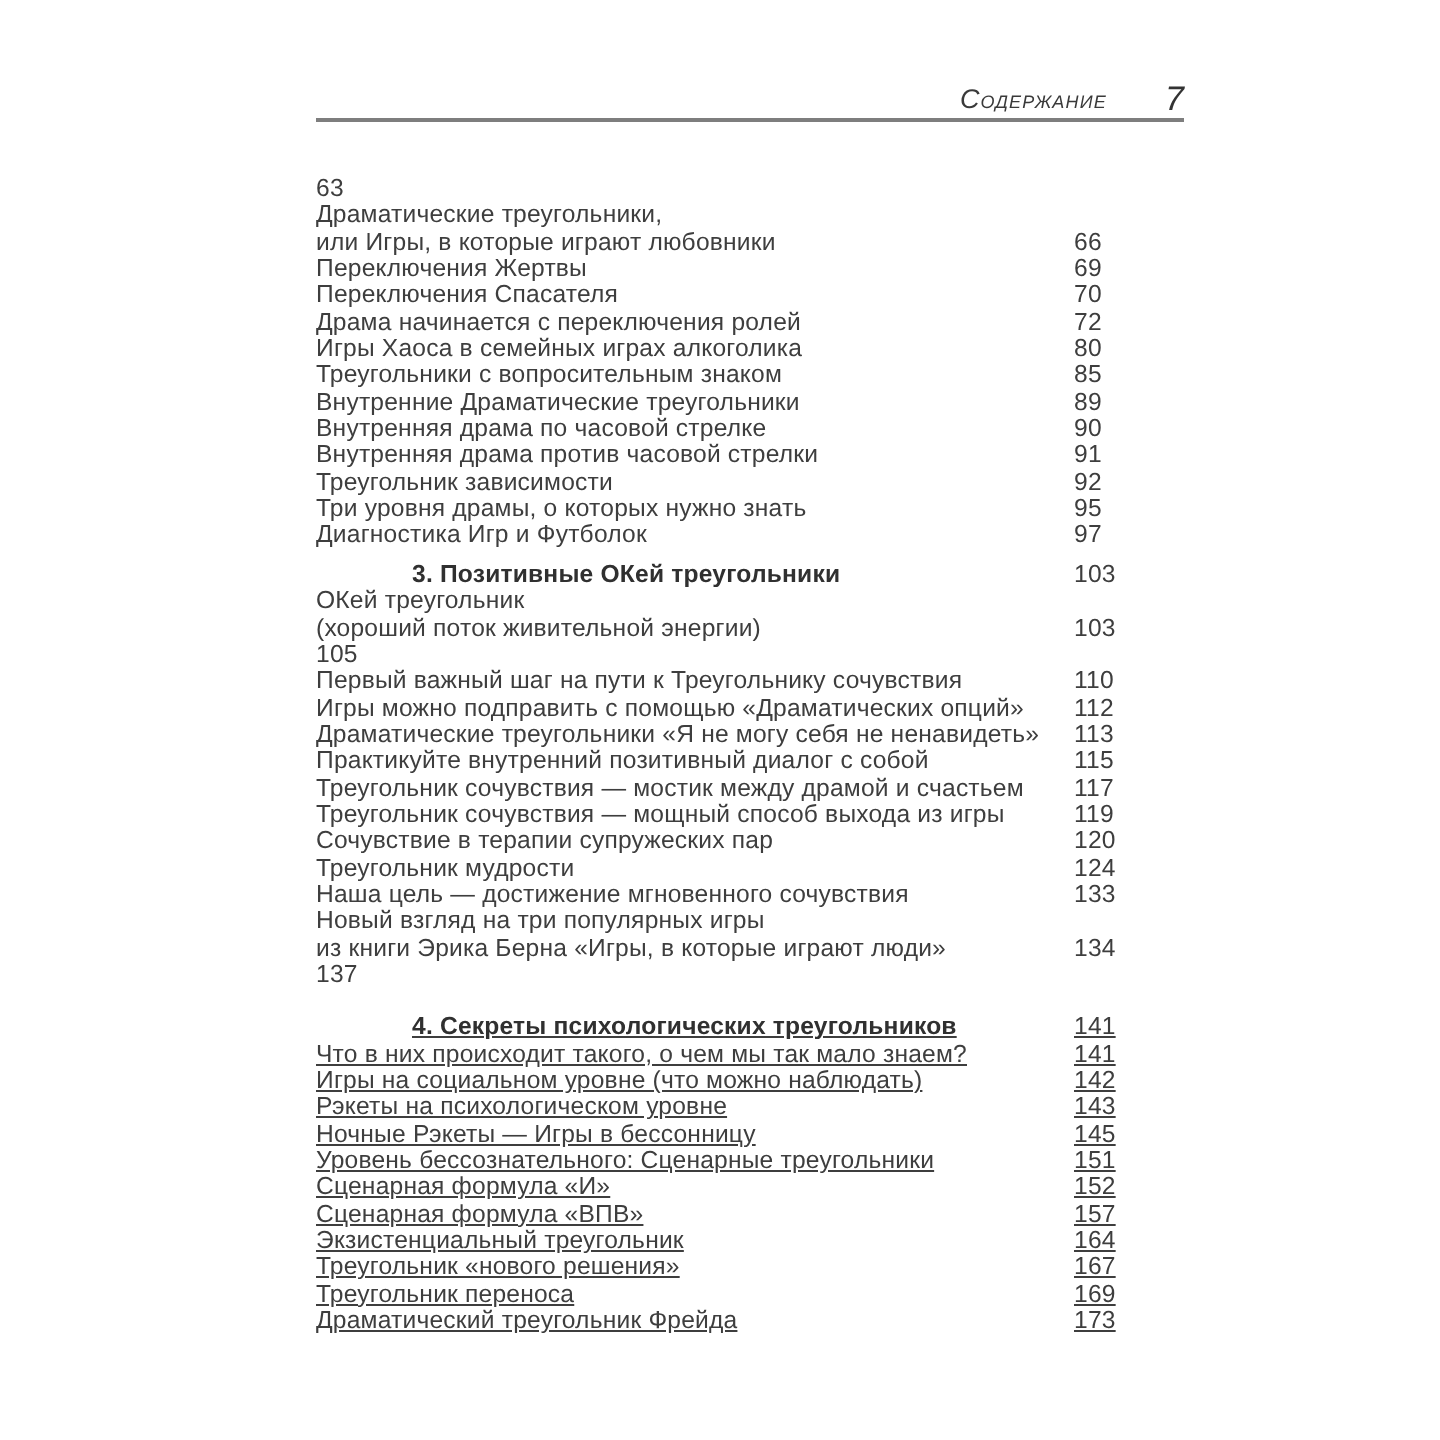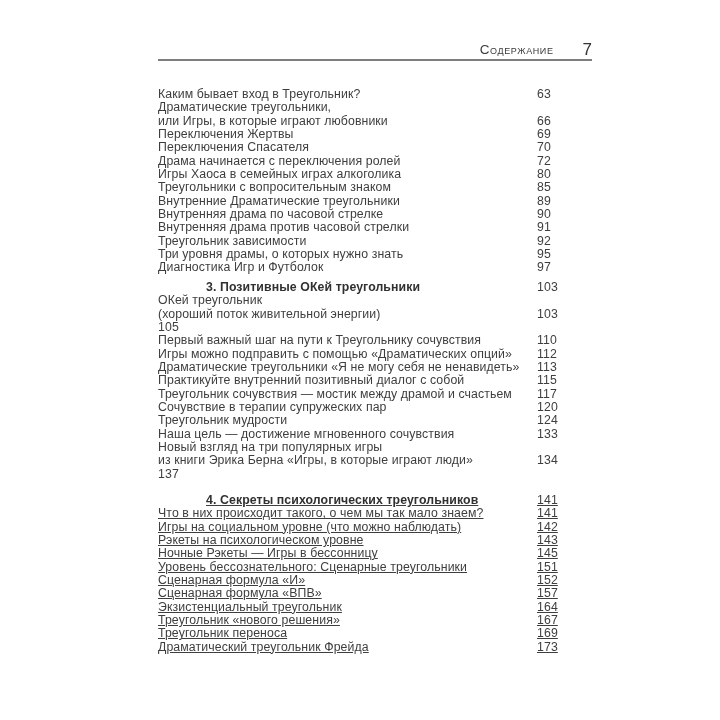--- a/index.html
+++ b/index.html
@@ -16,20 +16,21 @@
     position: absolute;
     left: 158px;
     top: 42px;
     width: 434px; 
   }
   .header-row {
     display: flex;
     justify-content: flex-end;
     align-items: center;
     line-height: 15px;
+    font-style: italic;
   }
   .running-title {
     font-variant: small-caps;
     font-size: 13.5px;
     letter-spacing: 0.6px;
     color: #3a3a3a;
     margin-right: 29px;
   }
   .folio {
     font-size: 17px;
@@ -65,21 +66,20 @@
     <div class="header-row">
       <span class="running-title">Содержание</span>
       <span class="folio">7</span>
     </div>
     <div class="rule"></div>
   </header>
 
   <main id="toc">
       <section class="toc-section">
         <div class="row">
-          <span class="t">Каким бывает вход в Треугольник?</span>
           <span class="p">63</span>
         </div>
         <div class="row">
           <span class="t">Драматические треугольники,</span>
           <span class="p"></span>
         </div>
         <div class="row">
           <span class="t">или Игры, в которые играют любовники</span>
           <span class="p">66</span>
         </div>
@@ -158,20 +158,24 @@
         </div>
         <div class="row">
           <span class="t">Практикуйте внутренний позитивный диалог с собой</span>
           <span class="p">115</span>
         </div>
         <div class="row">
           <span class="t">Треугольник сочувствия — мостик между драмой и счастьем</span>
           <span class="p">117</span>
         </div>
         <div class="row">
+          <span class="t">Треугольник сочувствия — мощный способ выхода из игры</span>
+          <span class="p">119</span>
+        </div>
+        <div class="row">
           <span class="t">Сочувствие в терапии супружеских пар</span>
           <span class="p">120</span>
         </div>
         <div class="row">
           <span class="t">Треугольник мудрости</span>
           <span class="p">124</span>
         </div>
         <div class="row">
           <span class="t">Наша цель — достижение мгновенного сочувствия</span>
           <span class="p">133</span>

